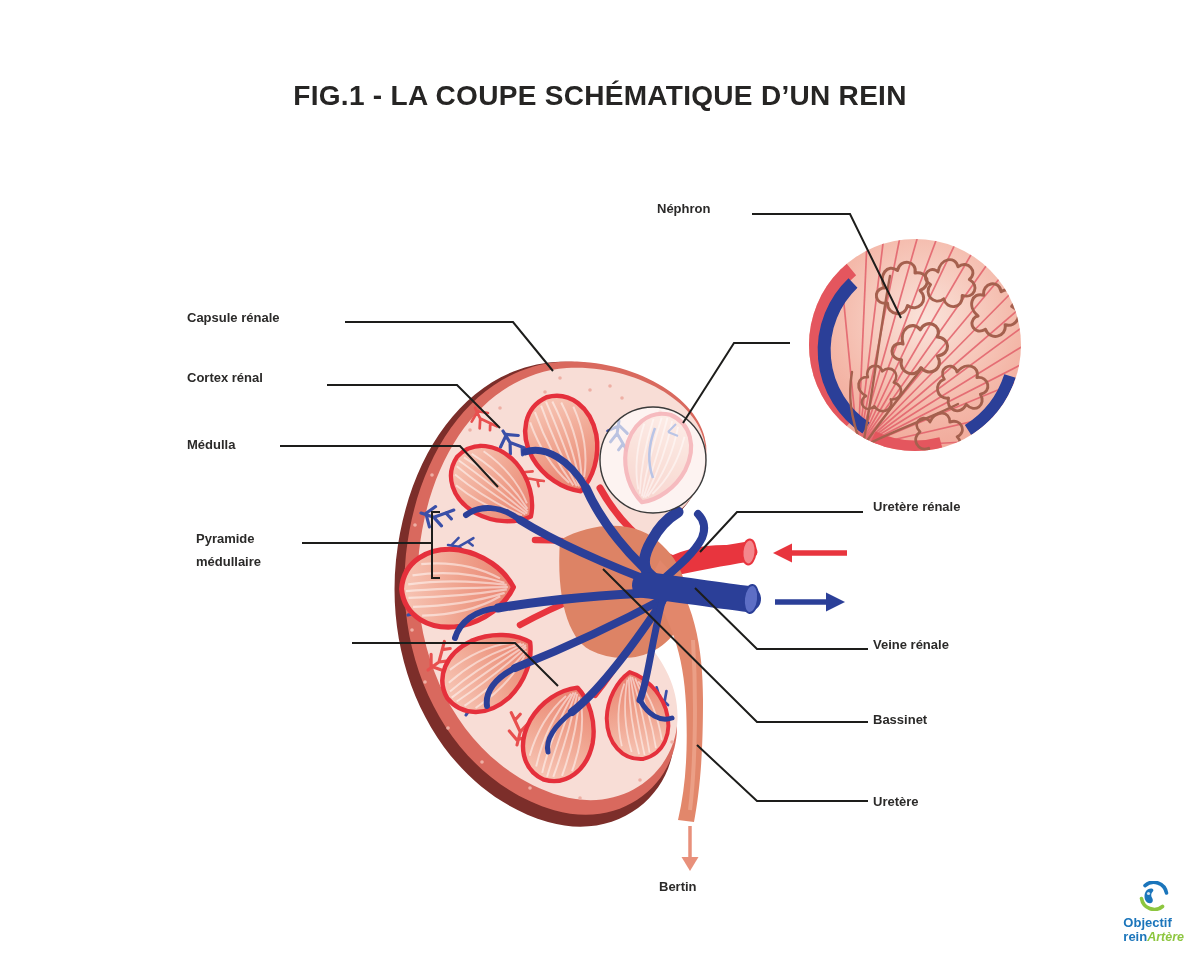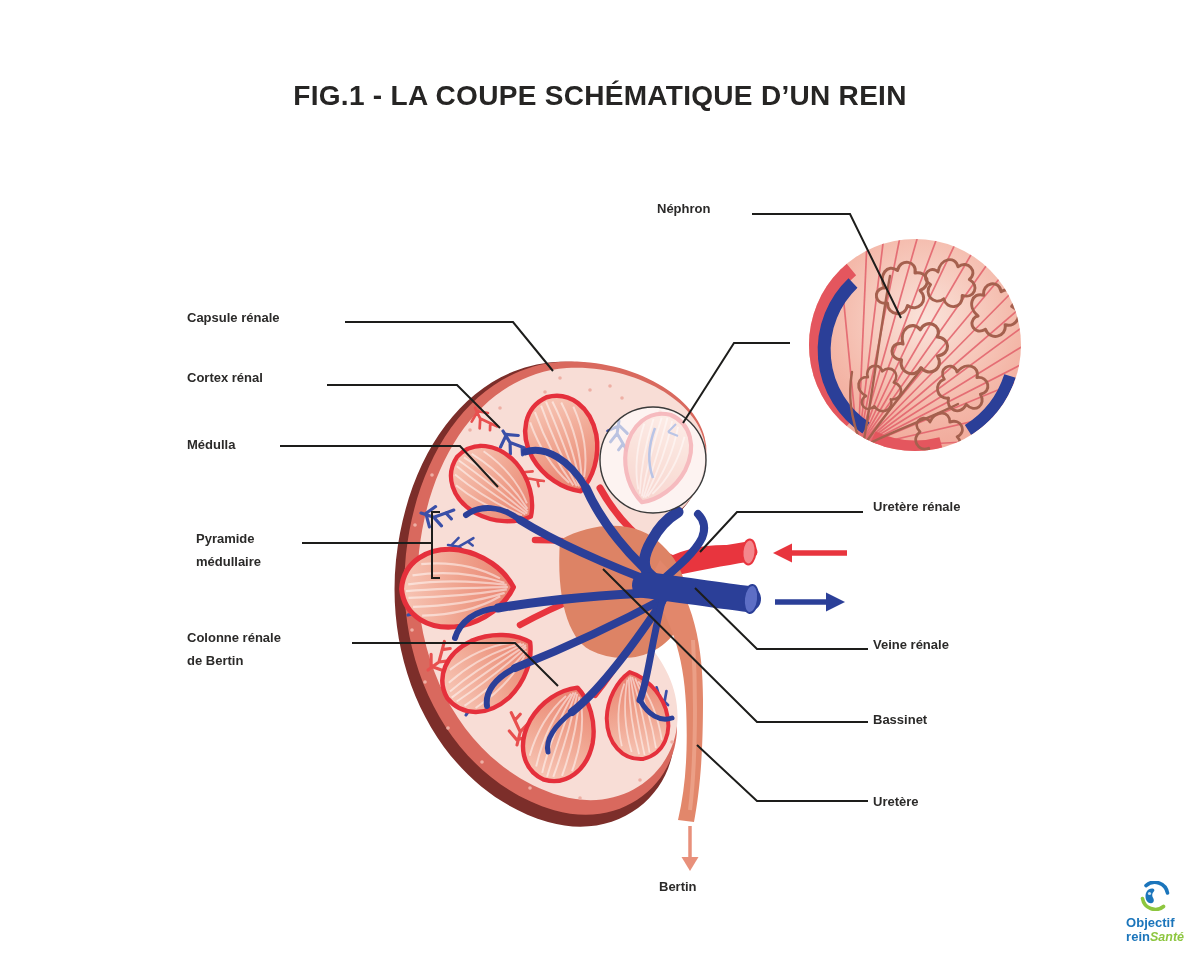--- a/index.html
+++ b/index.html
@@ -243,37 +243,33 @@
 
   <div class="title">FIG.1 - LA COUPE SCHÉMATIQUE D’UN REIN</div>
 
   <div class="lbl" id="lbl-capsule">Capsule rénale</div>
   <div class="lbl" id="lbl-cortex">Cortex rénal</div>
   <div class="lbl" id="lbl-medulla">Médulla</div>
   <div class="lbl" id="lbl-pyramide">
     <span>Pyramide</span><br>
     <span>médullaire</span>
   </div>
-  <div class="lbl" id="lbl-colonne">
-    <span>Colonne rénale</span><br>
-    <span>de Bertin</span>
-  </div>
   <div class="lbl" id="lbl-nephron">Néphron</div>
   <div class="lbl" id="lbl-artere">Uretère rénale</div>
   <div class="lbl" id="lbl-veine">Veine rénale</div>
   <div class="lbl" id="lbl-bassinet">Bassinet</div>
   <div class="lbl" id="lbl-uretere">Uretère</div>
   <div class="lbl" id="lbl-vessie">Bertin</div>
 
   <div class="logo">
     <svg width="30" height="30" viewBox="0 0 30 30">
       <circle cx="15" cy="15" r="13.5" fill="#ffffff"></circle>
       <path d="M27.5,12 A13,13 0 0 0 6,4.6" stroke="#1b75bb" stroke-width="3.6" fill="none" stroke-linecap="round"></path>
       <path d="M2.5,17.5 A13,13 0 0 0 23.5,25.5" stroke="#8dc63f" stroke-width="3.6" fill="none" stroke-linecap="round"></path>
       <path d="M12,7.5 C7.5,7.5 5.5,11.5 5.5,15.5 C5.5,19.8 8.5,23 12,22 C14.2,21.4 14.2,18.8 13,16.8 C11.8,14.8 11.9,12.4 13.8,10.6 C15.2,9.2 14,7.5 12,7.5 Z" fill="#1b75bb"></path>
       <circle cx="9.5" cy="12.5" r="1.6" fill="#ffffff" opacity="0.8"></circle>
     </svg>
     <div class="logo-text">
       <span>Objectif</span><br>
-      <span>rein</span><span class="logo-sante">Santé</span>
+      <span>rein</span><span class="logo-sante">Artère</span>
     </div>
   </div>
 </div>
 
 </body></html>

